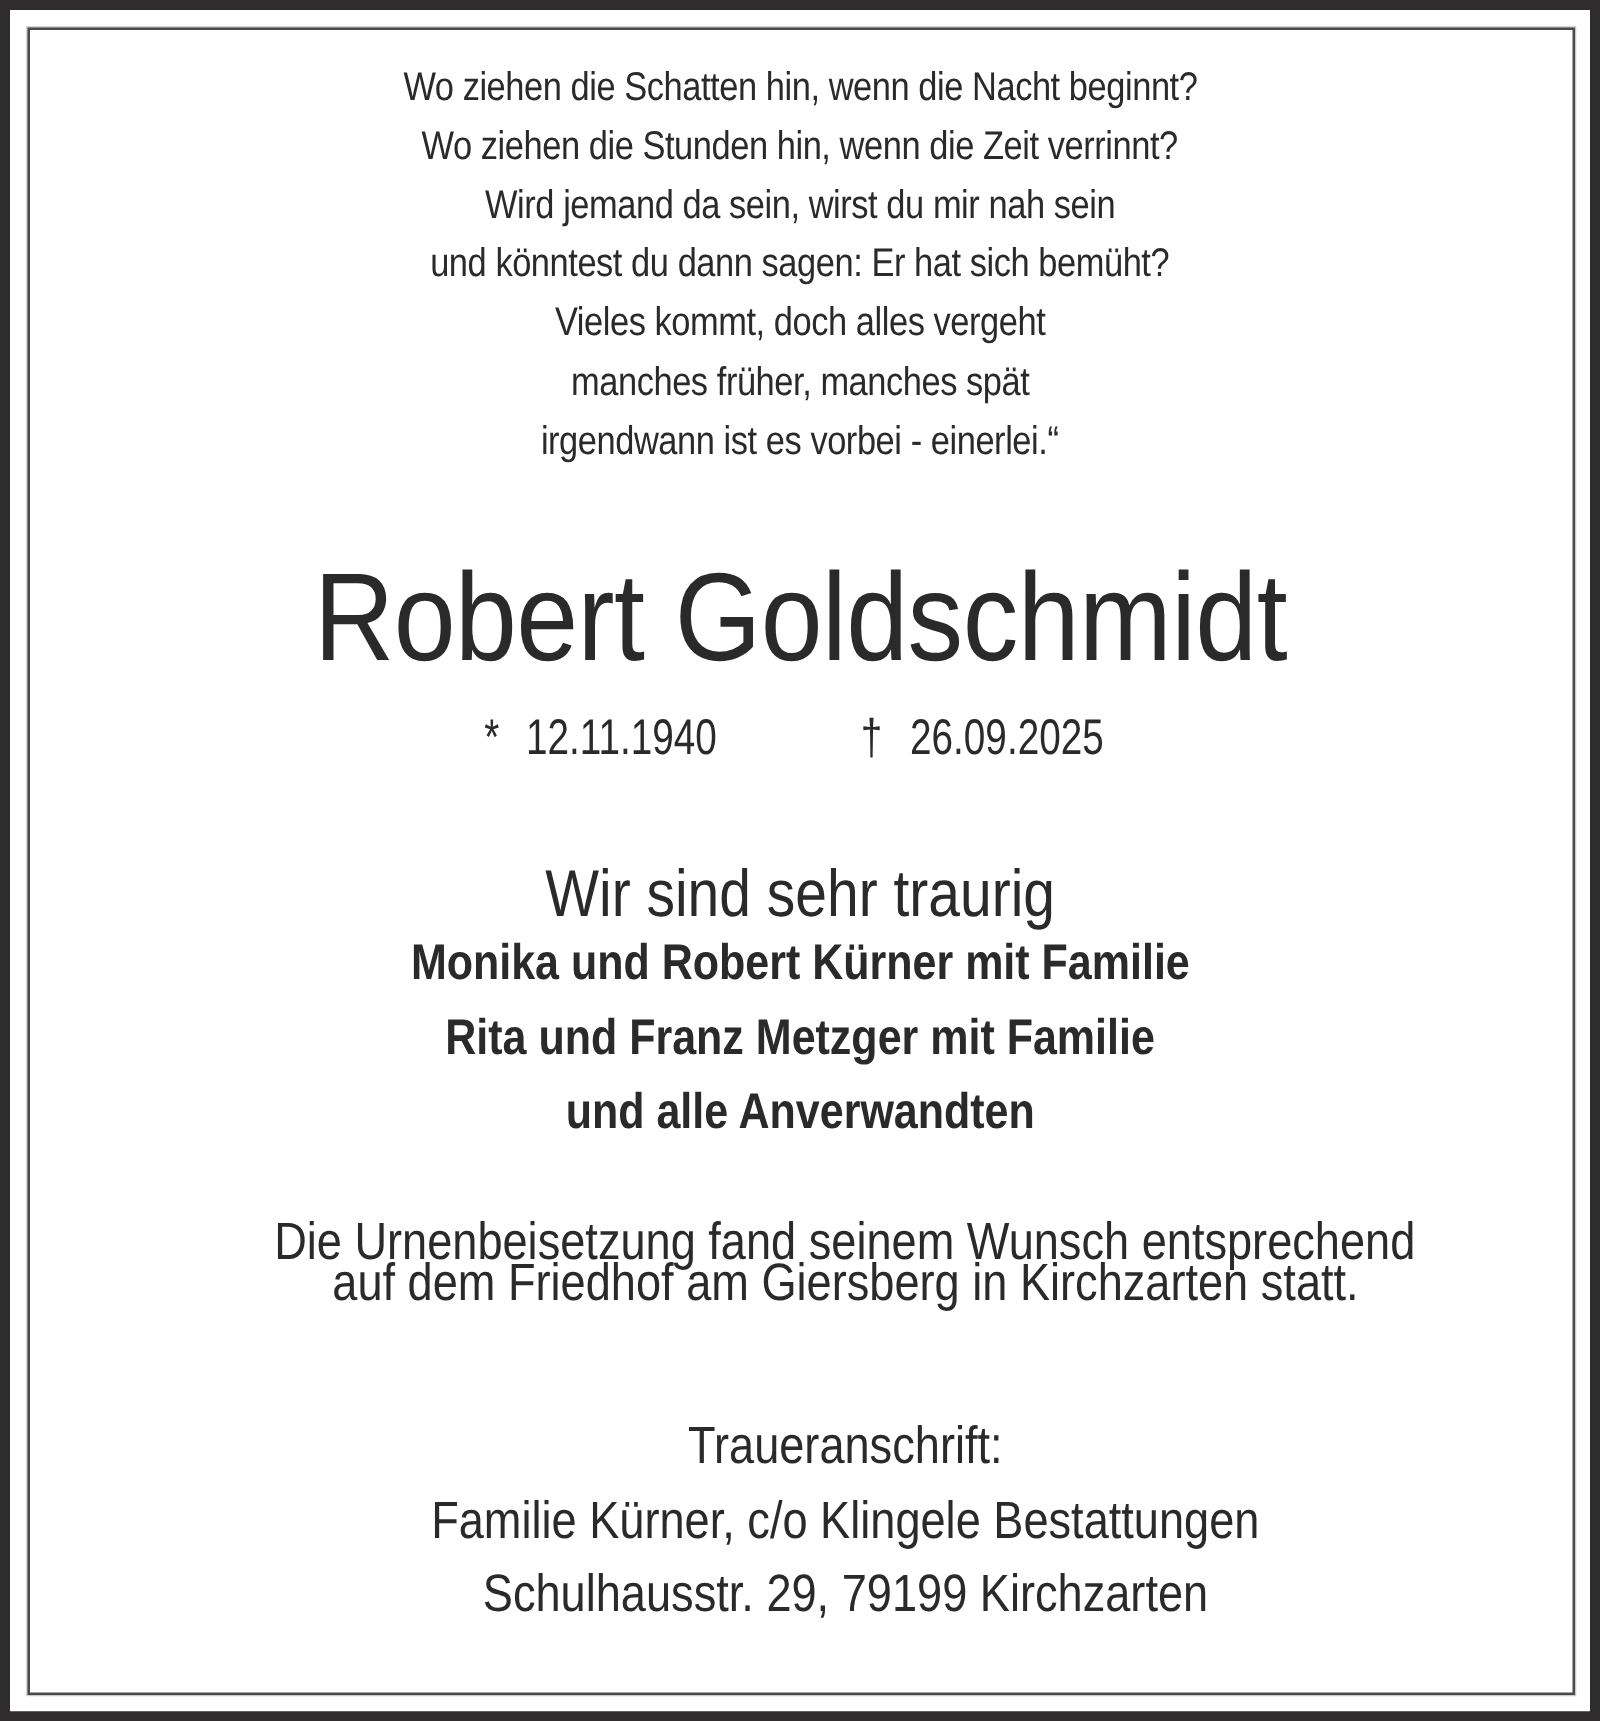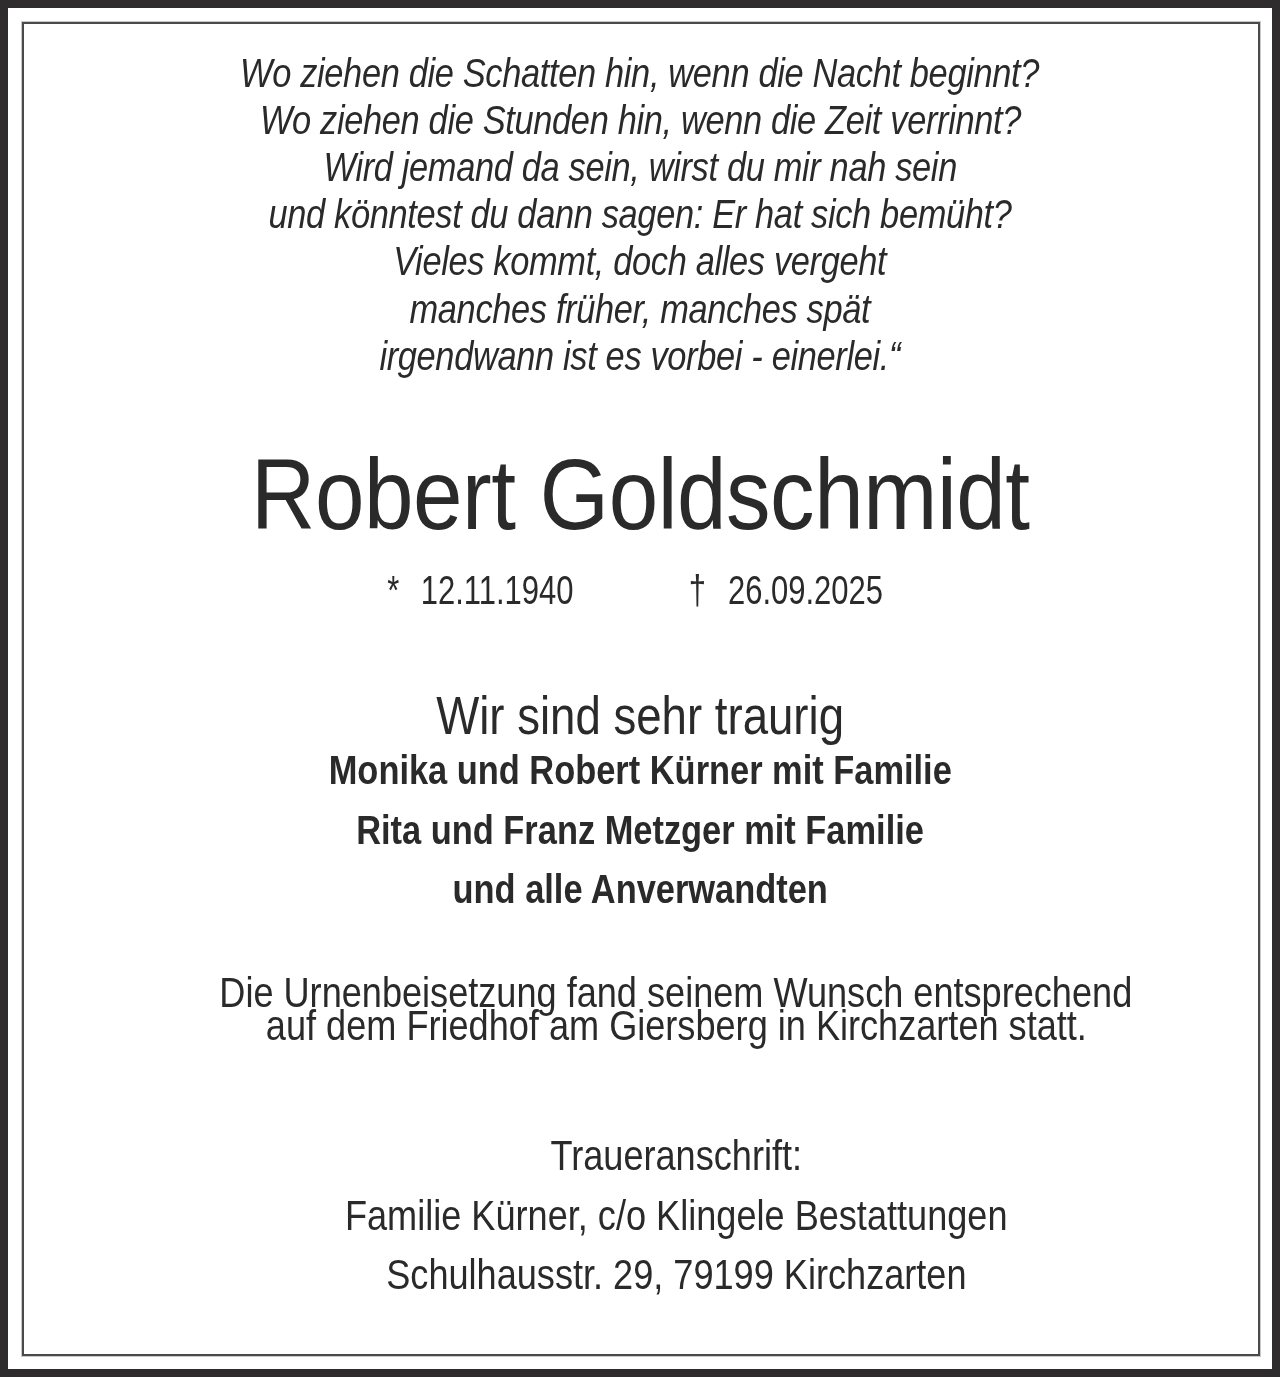--- a/index.html
+++ b/index.html
@@ -40,22 +40,21 @@
       width: 1280px;
       text-align: center;
       white-space: nowrap;
       line-height: 1;
     }
     .line span {
       display: inline-block;
       transform-origin: center center;
     }
     .poem {
-      font-style: italic;
-      font-size: 40px;
+      font-size: 32px;
       letter-spacing: -0.4px;
     }
     .poem span { transform: scaleX(0.86); }
     .name {
       font-size: 100px;
       letter-spacing: -0.5px;
     }
     .name span { transform: scaleX(0.89); }
     .dates {
       font-size: 40px;

